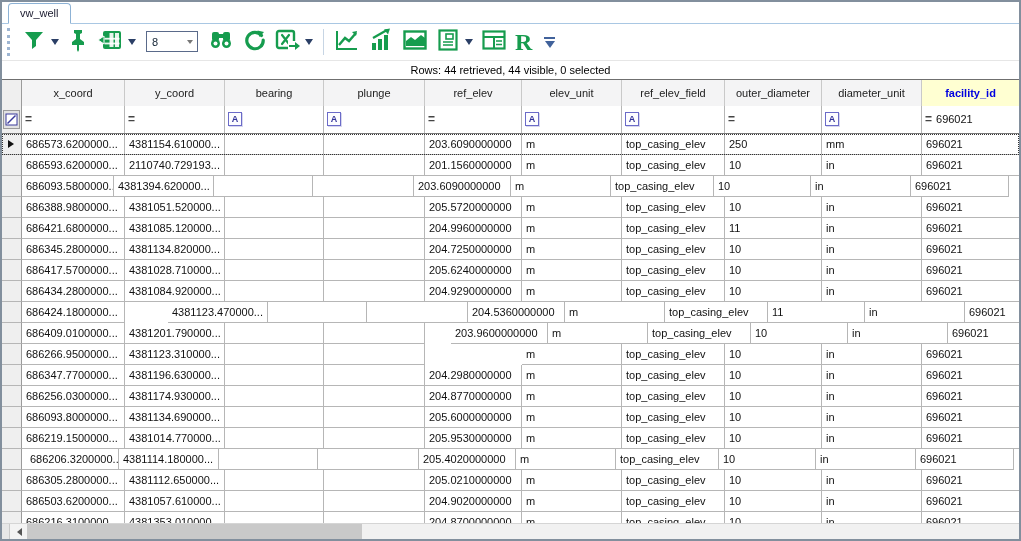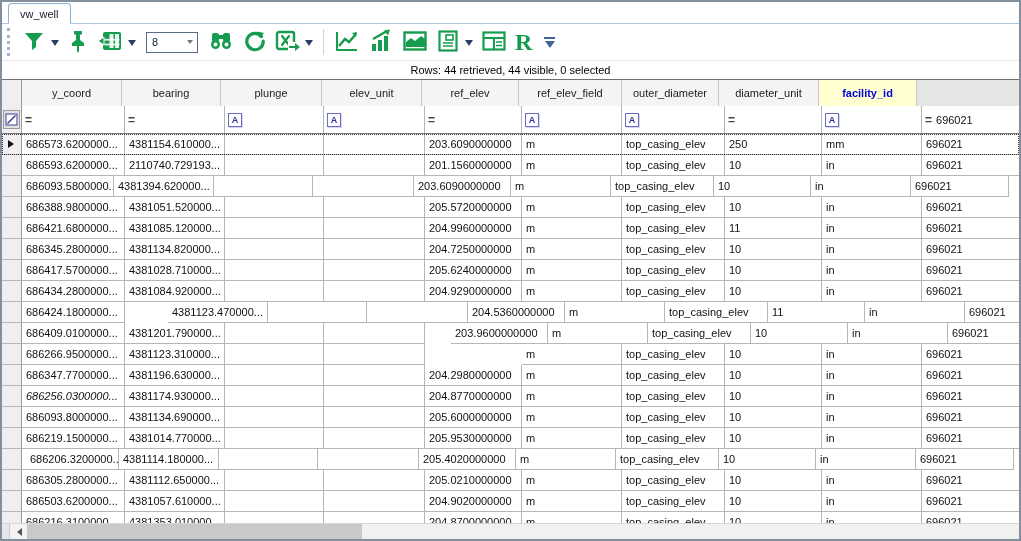--- a/index.html
+++ b/index.html
@@ -1,17 +1,17 @@
 <!DOCTYPE html>
 <html><head>
 <meta charset="utf-8">
 <style>
   * { margin:0; padding:0; box-sizing:border-box; }
   html,body { width:1021px; height:541px; background:#fff; font-family:"Liberation Sans", sans-serif; overflow:hidden; }
-  .win { width:1021px; height:541px; border:2px solid #828f9d; background:#e5e5e5; display:flex; flex-direction:column; overflow:hidden; }
+  .win { width:1021px; height:541px; border:2px solid #828f9d; background:#0f172a; display:flex; flex-direction:column; overflow:hidden;justify-content:center; }
 
   
   .tabstrip { height:22px; background:#fff; border-bottom:1px solid #a9c7e3; display:flex; align-items:flex-end; padding-left:6px; flex:0 0 auto; }
   .tab { height:21px; margin-bottom:-1px; padding:0 11px; background:#fff; border:1px solid #8db2d5; border-bottom:1px solid #fff; border-radius:4px 4px 0 0; font-size:11px; color:#1b1b2f; display:flex; align-items:center; }
 
   
   .toolbar { height:37px; background:#fff; display:flex; align-items:center; padding-left:3px; flex:0 0 auto; border-bottom:1px solid #e6e6e6; }
   .grip { width:5px; height:28px; border-left:3px dotted #9db5d2; margin:0 6px 0 2px; }
   .tbtn { background:none; border:none; padding:1px; margin:0 3px; display:flex; align-items:center; cursor:pointer; }
   .dda { width:0; height:0; border:4px solid transparent; border-top:6px solid #2b3f66; margin:5px 4px 0 1px; display:inline-block; }
@@ -182,25 +182,26 @@
     </span>
   </div>
 
   <div class="statusline">
     <span>Rows: 44 retrieved, 44 visible, 0 selected</span>
   </div>
 
   <div class="grid">
     <div class="grow ghead" id="ghead">
         <div class="gc sel" style="width: 20px;"></div>
+        <div class="gc " style="width: 103px;">x_coord</div>
         <div class="gc " style="width: 100px;">y_coord</div>
         <div class="gc " style="width: 99px;">bearing</div>
         <div class="gc " style="width: 101px;">plunge</div>
+        <div class="gc " style="width: 97px;">ref_elev</div>
         <div class="gc " style="width: 100px;">elev_unit</div>
-        <div class="gc " style="width: 97px;">ref_elev</div>
         <div class="gc " style="width: 103px;">ref_elev_field</div>
         <div class="gc " style="width: 97px;">outer_diameter</div>
         <div class="gc " style="width: 100px;">diameter_unit</div>
         <div class="gc hl" style="width: 98px;">facility_id</div>
       </div>
     <div class="grow gfilter" id="gfilter">
         <div class="gc sel" style="width: 20px;">
           <span class="fbtn">
             <svg width="13" height="13">
               <rect x="1" y="1" width="11" height="11" fill="#fff" stroke="#3a3a9c"></rect>
@@ -403,21 +404,21 @@
           <div class="gc " style="width: 101px;"></div>
           <div class="gc " style="width: 97px;">204.2980000000</div>
           <div class="gc " style="width: 100px;">m</div>
           <div class="gc " style="width: 103px;">top_casing_elev</div>
           <div class="gc " style="width: 97px;">10</div>
           <div class="gc " style="width: 100px;">in</div>
           <div class="gc " style="width: 98px;">696021</div>
         </div>
         <div class="grow">
           <div class="gc sel" style="width: 20px;"></div>
-          <div class="gc " style="width: 103px; font-style: italic;">686256.0300000...</div>
+          <div class="gc " style="width: 103px;">686256.0300000...</div>
           <div class="gc " style="width: 100px;">4381174.930000...</div>
           <div class="gc " style="width: 99px;"></div>
           <div class="gc " style="width: 101px;"></div>
           <div class="gc " style="width: 97px;">204.8770000000</div>
           <div class="gc " style="width: 100px;">m</div>
           <div class="gc " style="width: 103px;">top_casing_elev</div>
           <div class="gc " style="width: 97px;">10</div>
           <div class="gc " style="width: 100px;">in</div>
           <div class="gc " style="width: 98px;">696021</div>
         </div>

